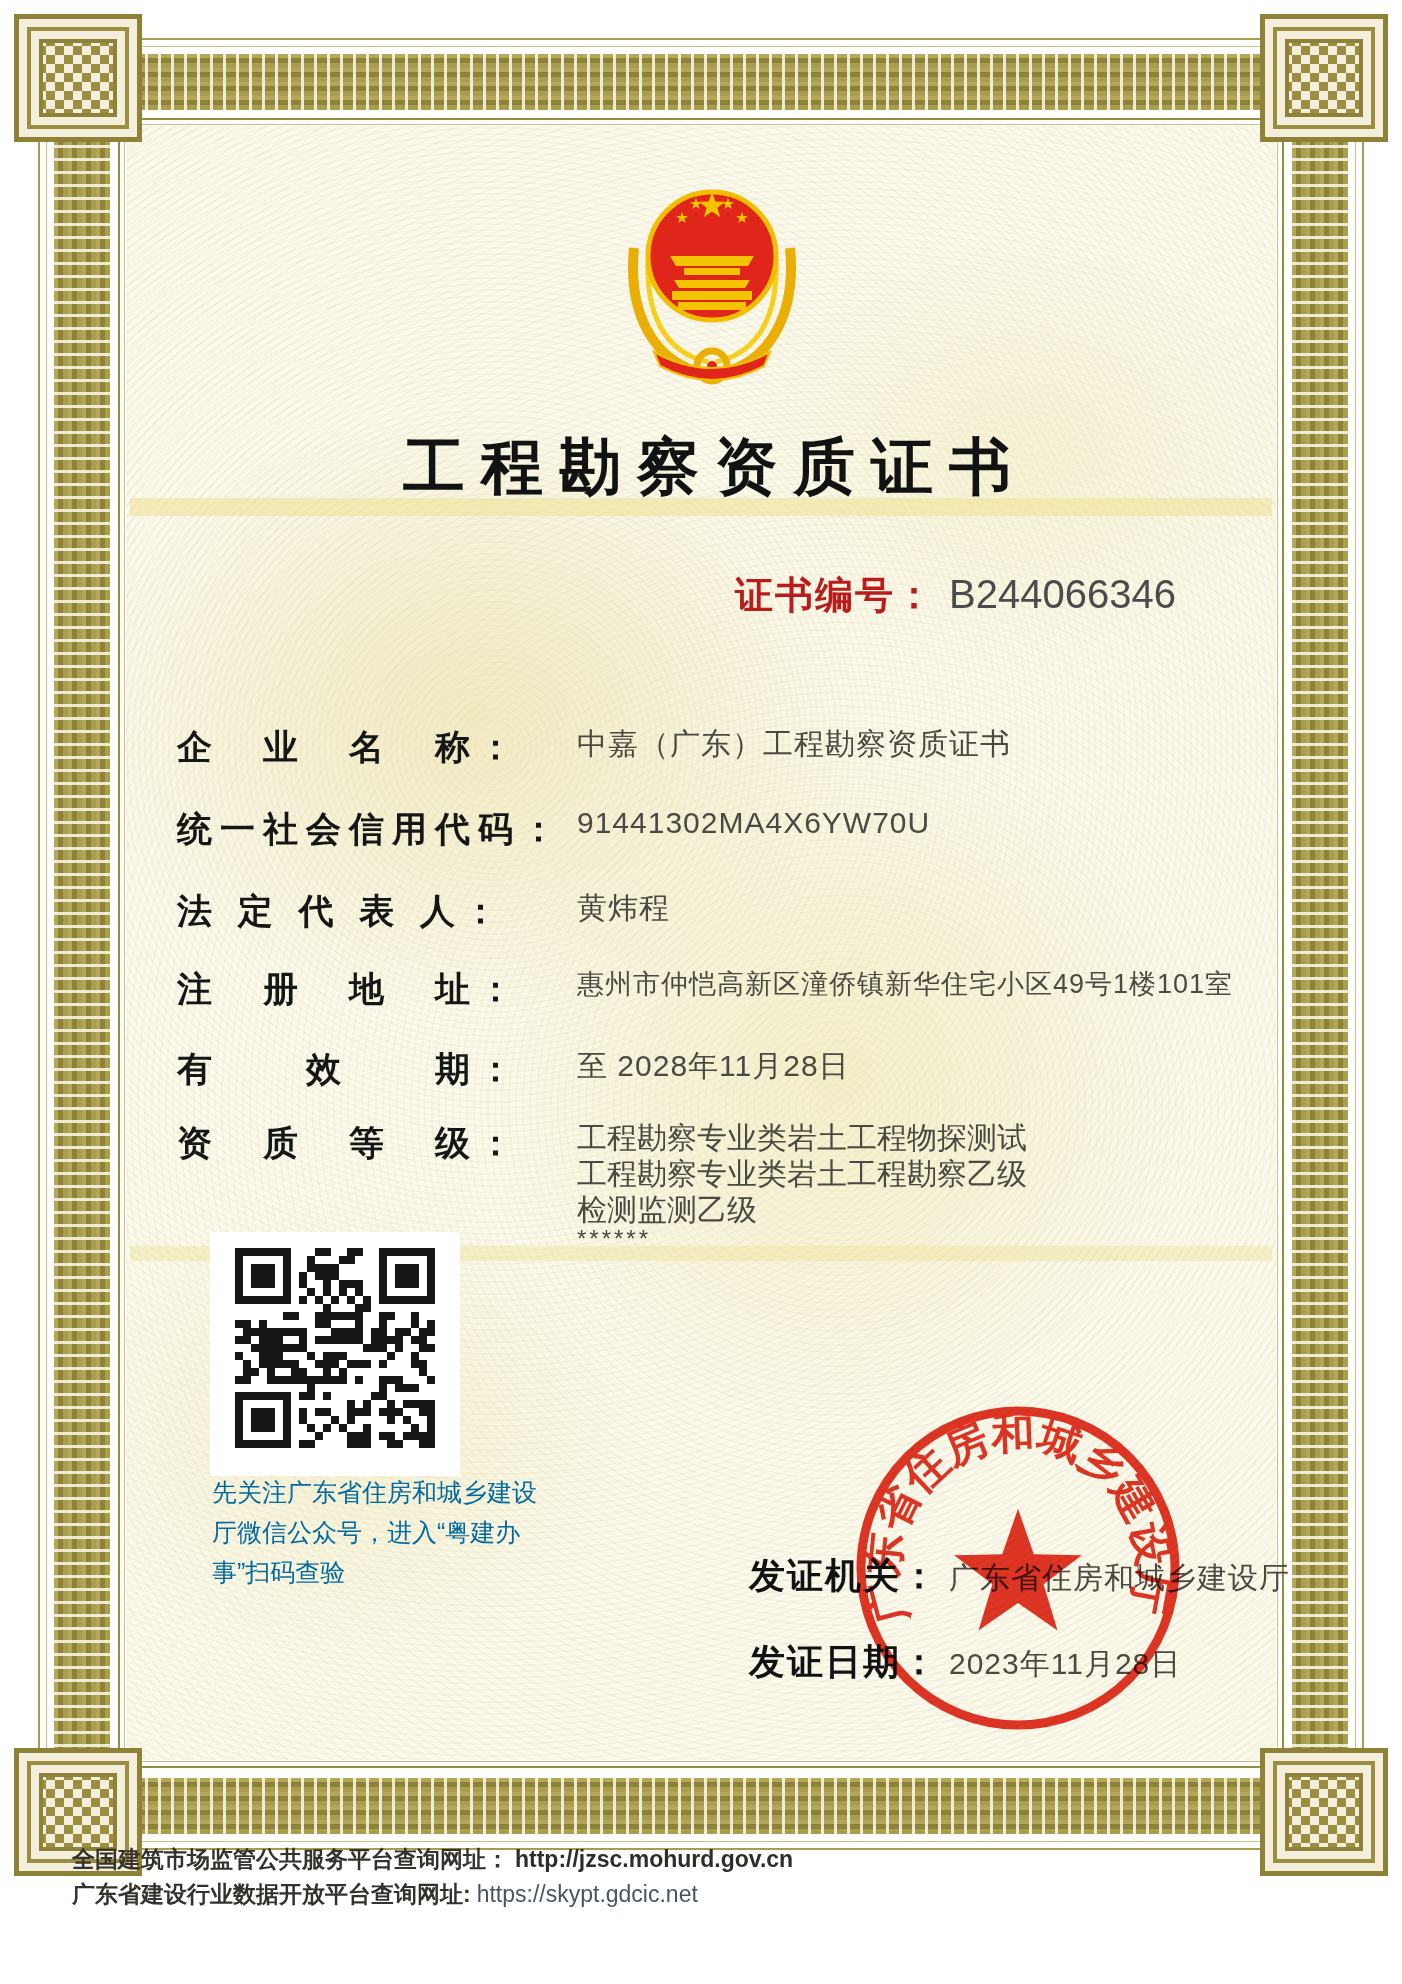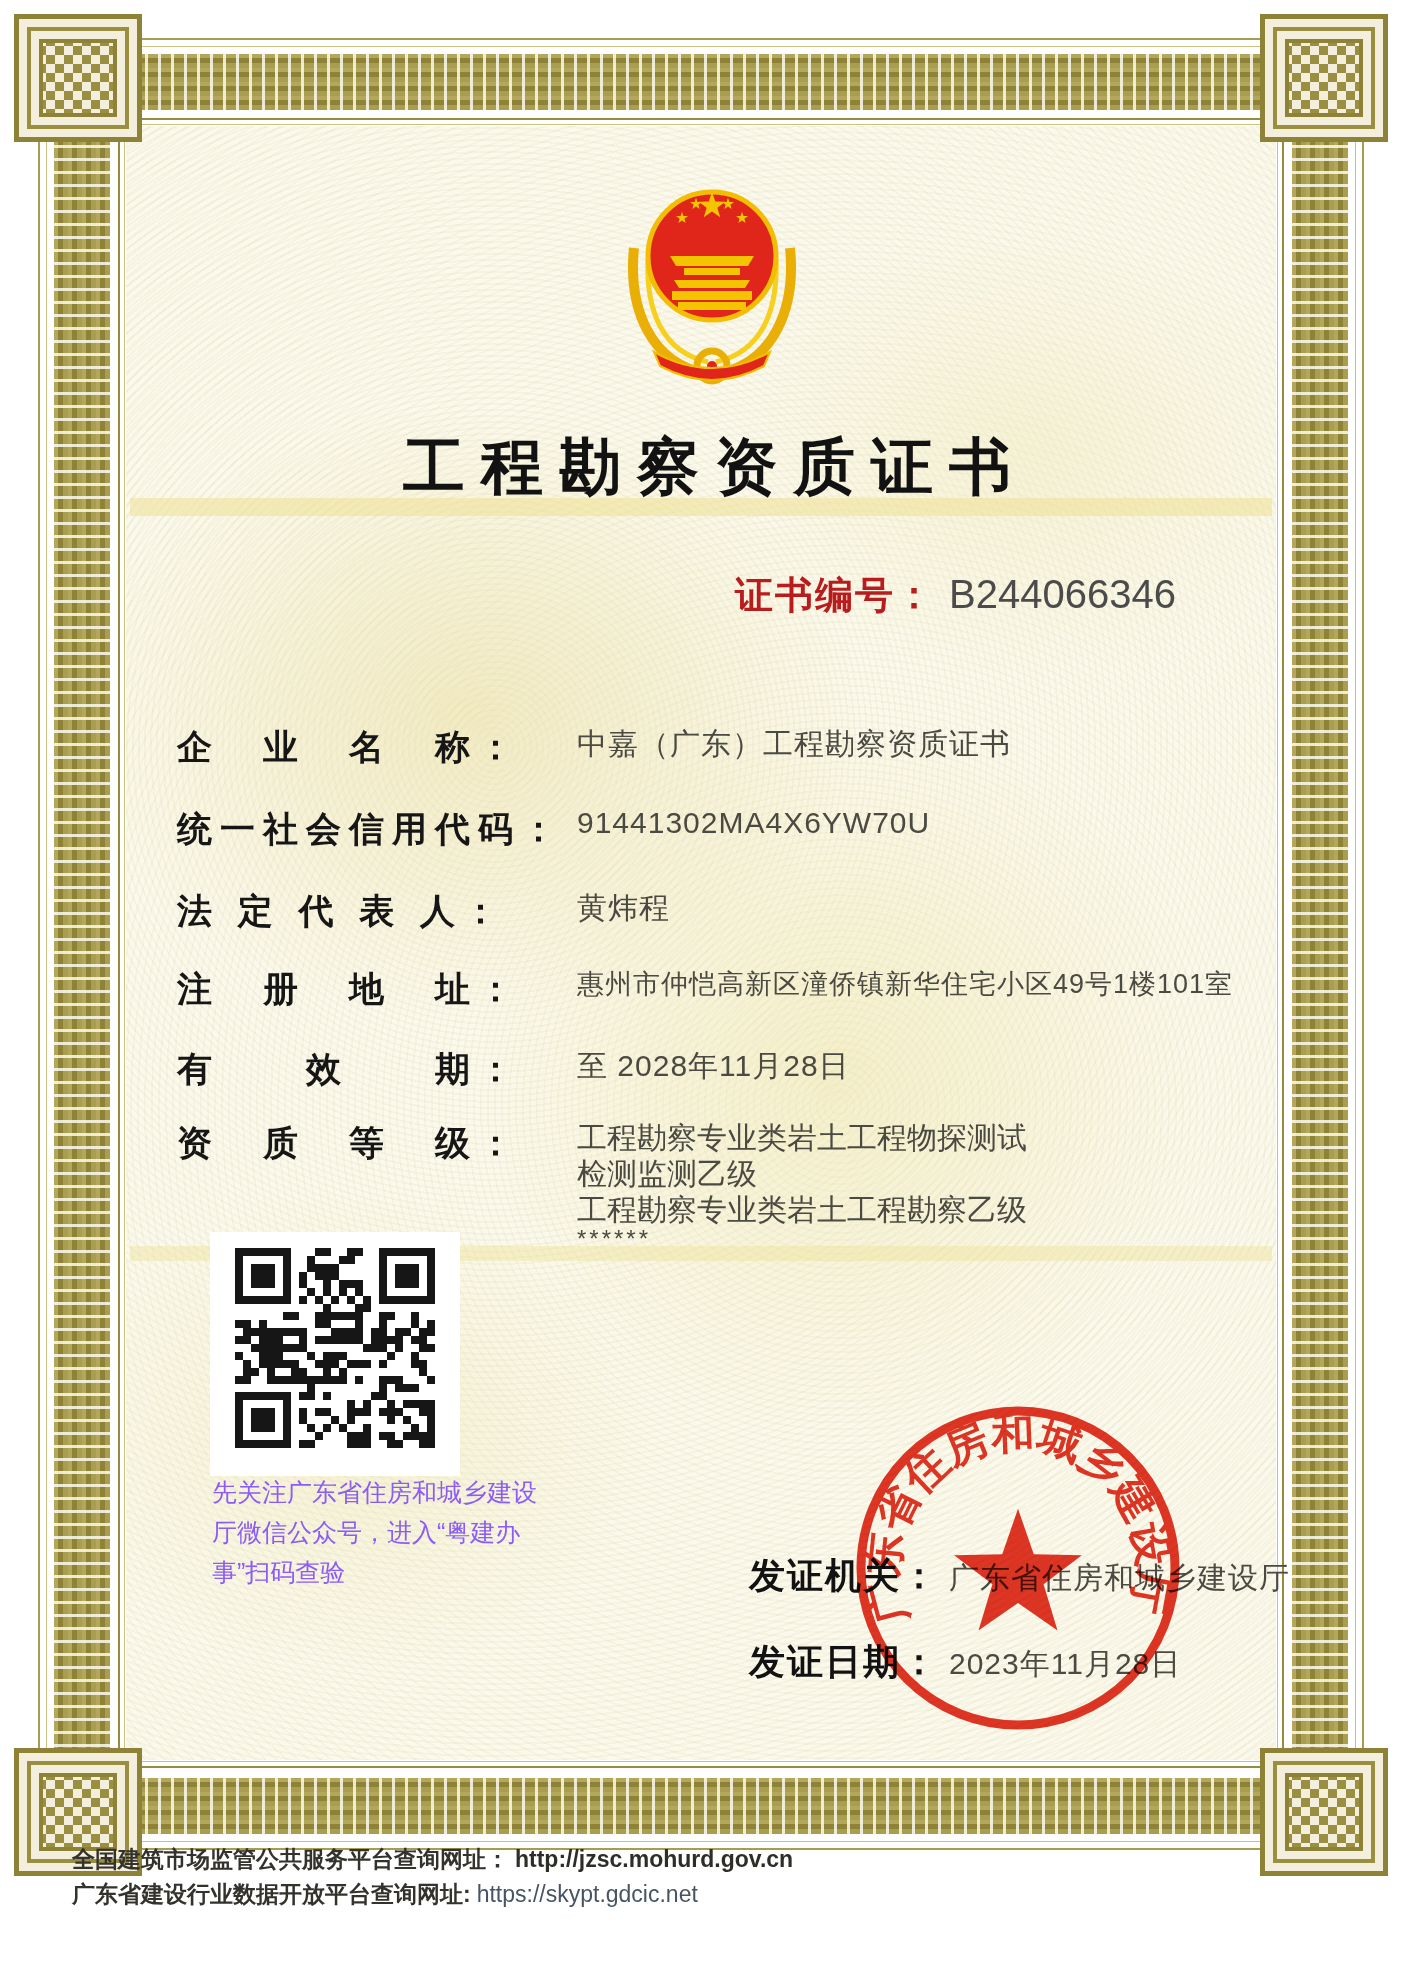--- a/index.html
+++ b/index.html
@@ -53,21 +53,21 @@
   .fvalue{font-size:30px;color:#4b4a42;letter-spacing:1px;}
   .fvalue.small{font-size:27px;}
   .vlines{font-size:30px;color:#4b4a42;line-height:36px;}
   .vlines .stars{font-size:24px;letter-spacing:3px;line-height:22px;}
   .qr-panel{position:absolute;left:198px;top:1232px;width:250px;height:244px;background:#ffffff;
     display:flex;align-items:flex-start;justify-content:center;padding-top:0;}
   .qr{display:grid;grid-template-columns:repeat(25,8px);grid-auto-rows:8px;margin-top:16px;}
   .qr i{display:block;}
   .qr i.on{background:#161616;}
   .qr-caption{position:absolute;left:200px;top:1472px;width:348px;
-    font-size:25px;line-height:40px;color:#8b5cf6;}
+    font-size:25px;line-height:40px;color:#0369a1;}
   .issuer-row{position:absolute;left:737px;display:flex;align-items:baseline;gap:10px;white-space:nowrap;}
   .issuer-row .lab{font-size:36px;font-weight:700;color:#121212;letter-spacing:2px;}
   .issuer-row .val{font-size:30px;color:#4b4a42;letter-spacing:1px;}
   .footer{position:absolute;left:60px;top:1842px;font-size:23px;line-height:35px;color:#33322c;}
   .footer .lab{font-weight:700;}
   .footer .url1{font-weight:700;color:#2e2d28;margin-left:6px;}
   .footer .url2{font-weight:400;color:#475463;margin-left:6px;}
   
   .seal{position:absolute;left:846px;top:1396px;z-index:6;mix-blend-mode:multiply;opacity:.95;}
 </style>
@@ -145,22 +145,22 @@
       <span class="fvalue small">惠州市仲恺高新区潼侨镇新华住宅小区49号1楼101室</span>
     </div>
     <div class="row" style="top:1046px">
       <span class="flabel">有　　效　　期：</span>
       <span class="fvalue">至 2028年11月28日</span>
     </div>
     <div class="row" style="top:1120px">
       <span class="flabel">资　质　等　级：</span>
       <span class="vlines">
         <div>工程勘察专业类岩土工程物探测试</div>
+        <div>工程勘察专业类岩土工程勘察乙级</div>
         <div>检测监测乙级</div>
-        <div>工程勘察专业类岩土工程勘察乙级</div>
         <div class="stars">******</div>
       </span>
     </div>
 
     <div class="qr-panel">
       <div class="qr">
           <i class="on"></i>
           <i class="on"></i>
           <i class="on"></i>
           <i class="on"></i>

